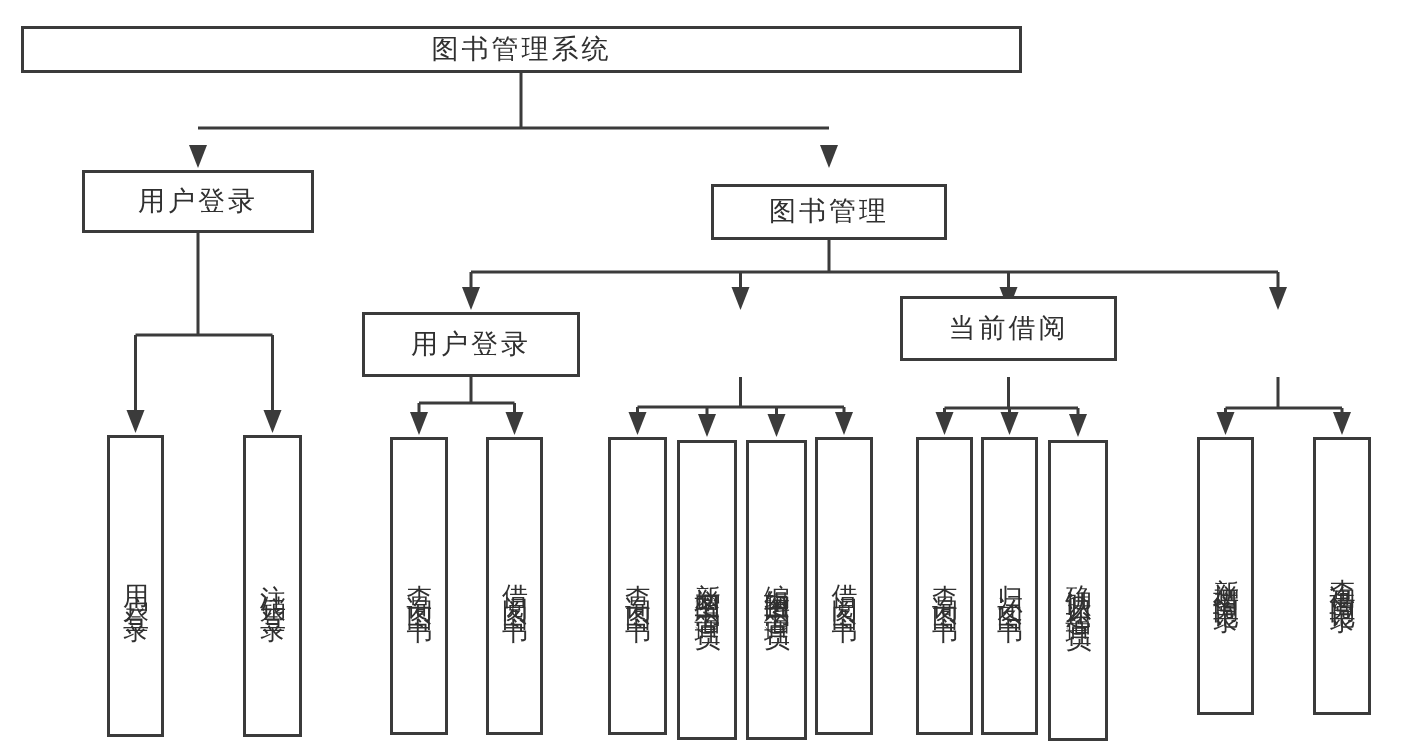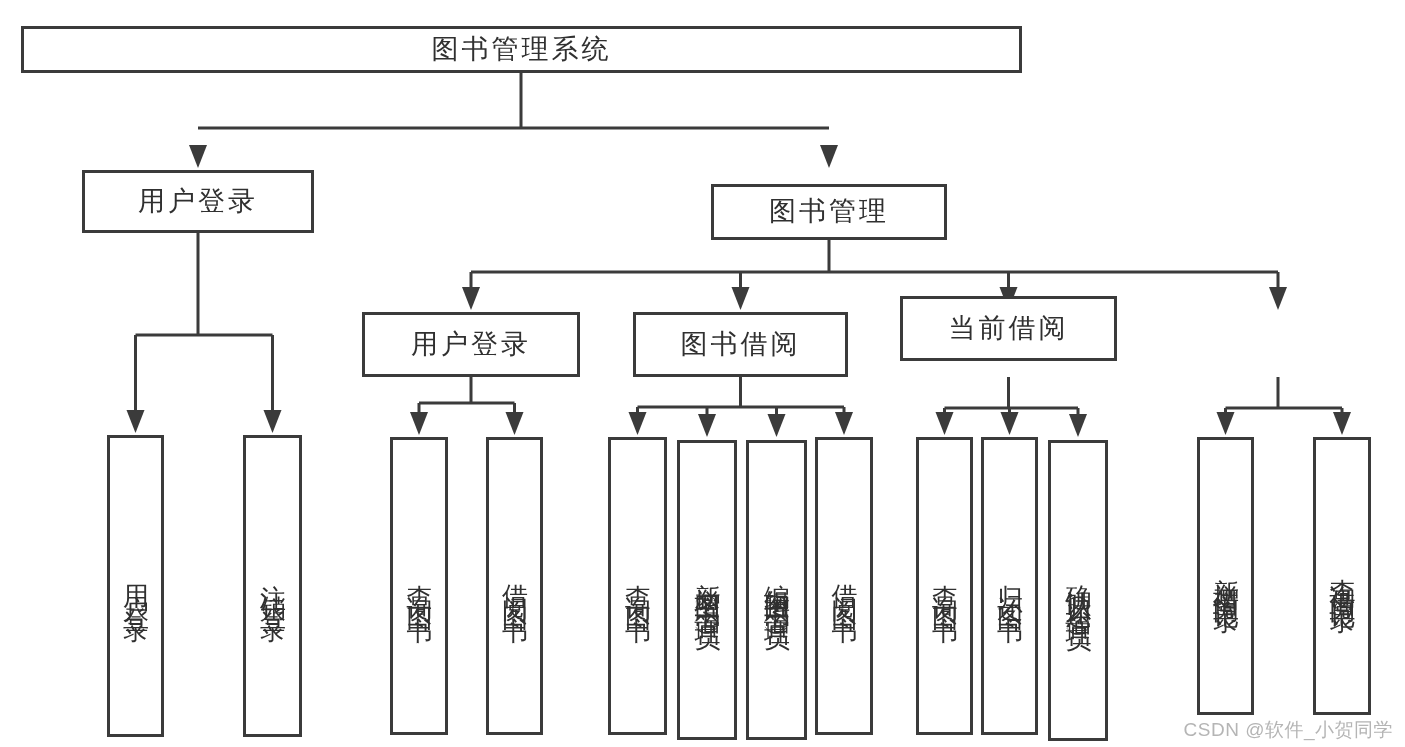--- a/index.html
+++ b/index.html
@@ -60,36 +60,34 @@
     <polygon points="1216.5,412 1234.5,412 1225.5,435"></polygon>
     <polygon points="1333,412 1351,412 1342,435"></polygon>
   </svg>
 
   <div class="node h" style="left:21px;top:26px;width:1001px;height:47px">图书管理系统</div>
 
   <div class="node h" style="left:82px;top:170px;width:232px;height:63px">用户登录</div>
   <div class="node h" style="left:711px;top:184px;width:236px;height:56px">图书管理</div>
 
   <div class="node h" style="left:362px;top:312px;width:218px;height:65px">用户登录</div>
-  <div class="node h" style="left:633px;top:312px;width:215px;height:65px">图书借阅</div>
   <div class="node h" style="left:900px;top:296px;width:217px;height:65px">当前借阅</div>
 
   <div class="node v sp" style="left:107px;top:435px;width:57px;height:302px">用户登录</div>
   <div class="node v sp" style="left:243px;top:435px;width:59px;height:302px">注销登录</div>
 
   <div class="node v sp" style="left:390px;top:437px;width:58px;height:298px">查询图书</div>
   <div class="node v sp" style="left:486px;top:437px;width:57px;height:298px">借阅图书</div>
 
   <div class="node v sp" style="left:608px;top:437px;width:59px;height:298px">查询图书</div>
   <div class="node v" style="left:677px;top:440px;width:60px;height:300px">新增图书（管理员）</div>
   <div class="node v" style="left:746px;top:440px;width:61px;height:300px">编辑图书（管理员）</div>
   <div class="node v sp" style="left:815px;top:437px;width:58px;height:298px">借阅图书</div>
 
   <div class="node v sp" style="left:916px;top:437px;width:57px;height:298px">查询图书</div>
   <div class="node v sp" style="left:981px;top:437px;width:57px;height:298px">归还图书</div>
   <div class="node v" style="left:1048px;top:440px;width:60px;height:301px">确认归还（管理员）</div>
 
   <div class="node v" style="left:1197px;top:437px;width:57px;height:278px">新增借阅记录</div>
   <div class="node v" style="left:1313px;top:437px;width:58px;height:278px">查询借阅记录</div>
 
-  <div id="watermark">CSDN @软件_小贺同学</div>
 
 </div>
 
 </body></html>

